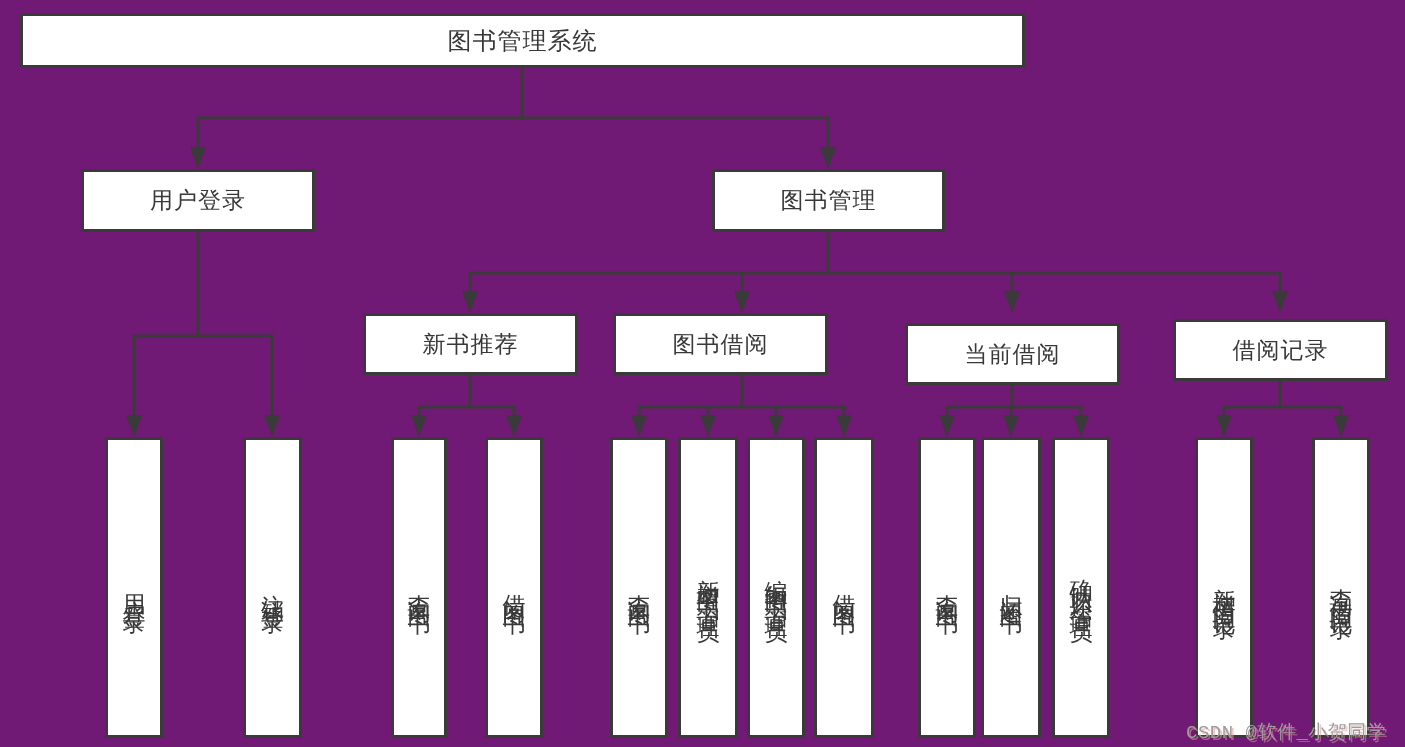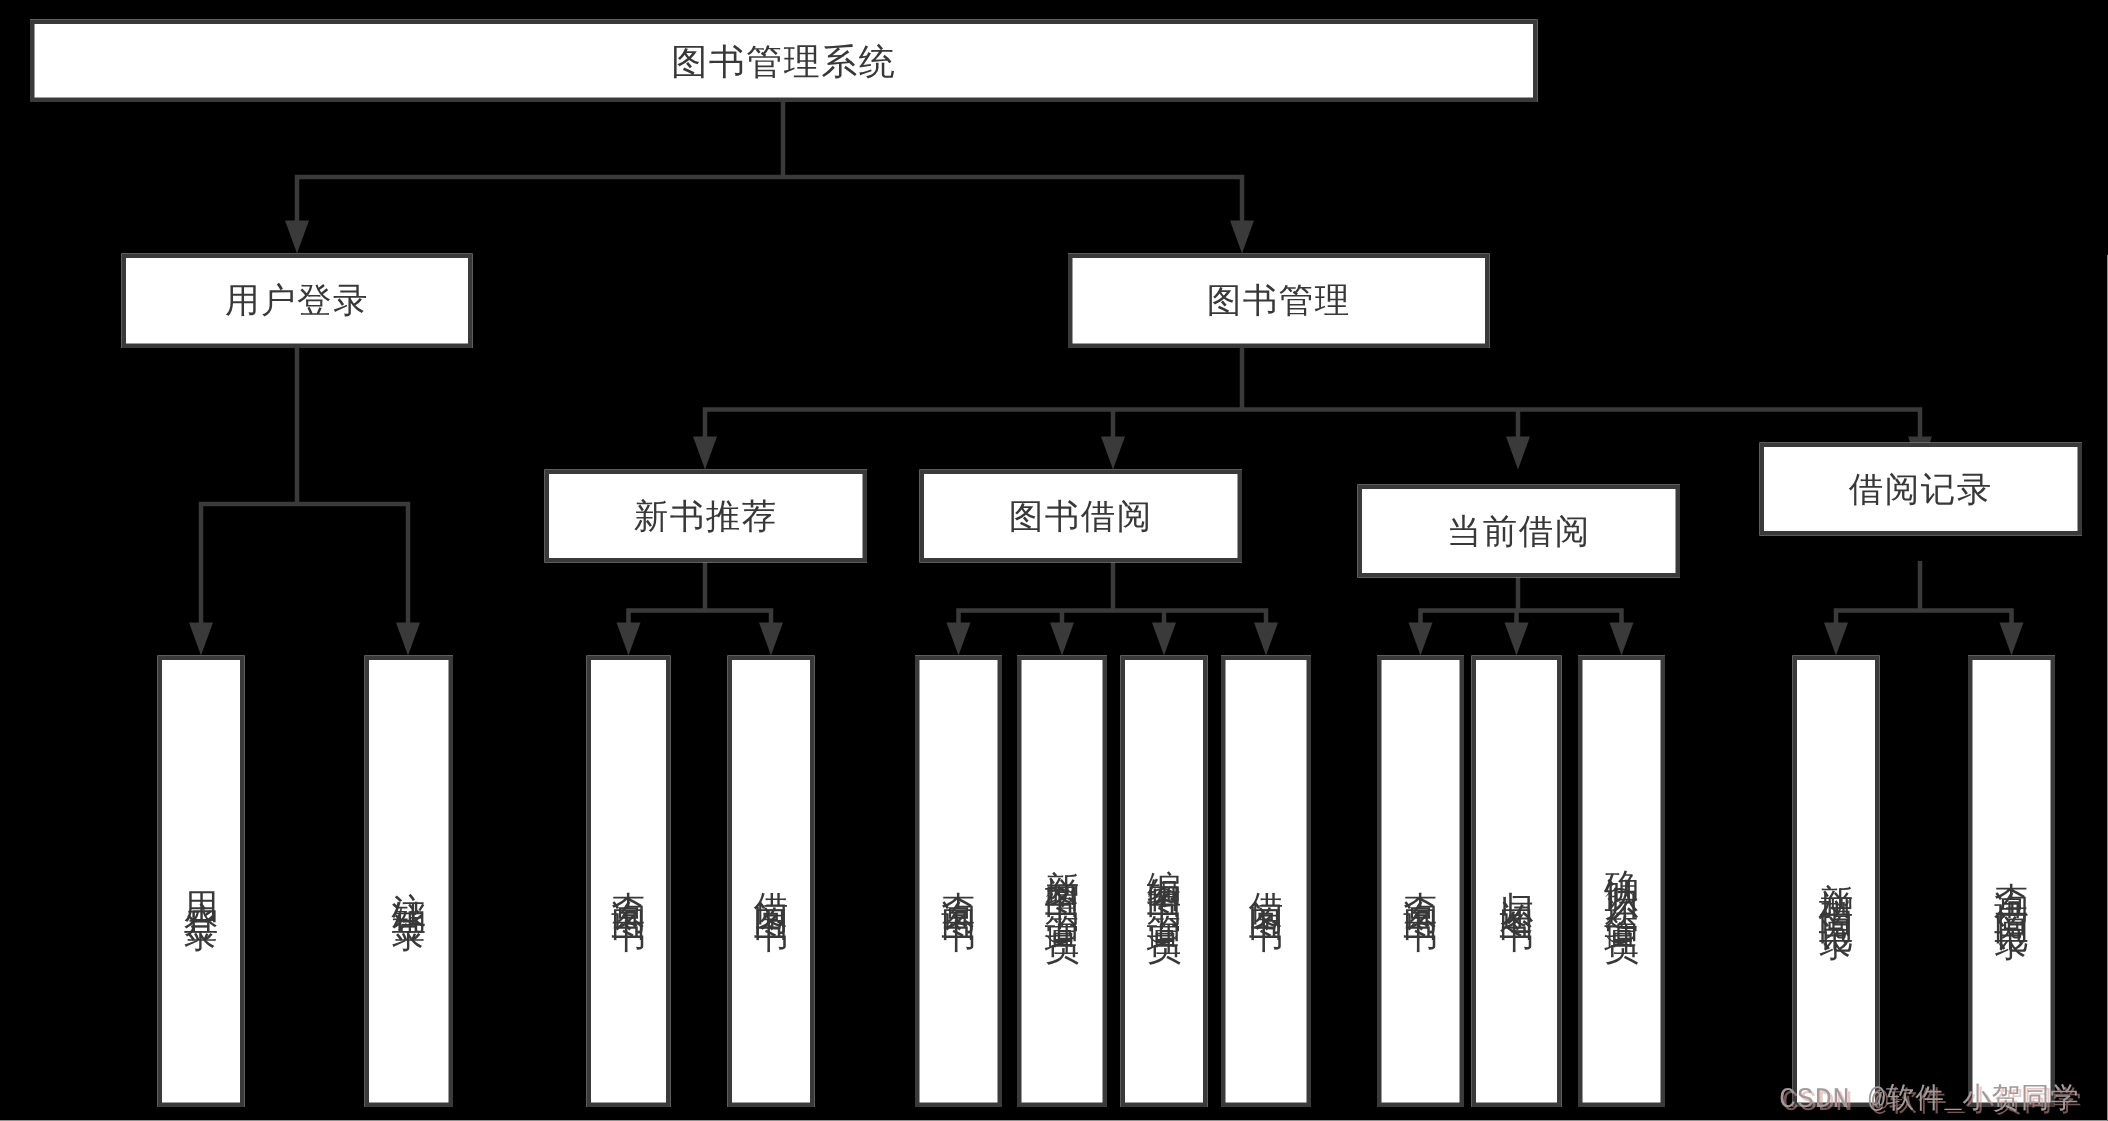--- a/index.html
+++ b/index.html
@@ -1,17 +1,17 @@
 <!DOCTYPE html>
 <html><head>
 <meta charset="utf-8">
 <style>
   html,body{margin:0;padding:0;background:#ffffff;}
   #stage{
-    position:relative; width:1405px; height:747px; background:#000000;
+    position:relative; width:1405px; height:747px; background:#701a75;
     font-family:"Liberation Sans", sans-serif; overflow:hidden;
   }
   #wires{position:absolute;left:0;top:0;z-index:1;}
   .hbox{
     position:absolute; box-sizing:border-box; background:#ffffff;
     border:3px solid #3a3a3a; color:#383838;
     display:flex; align-items:center; justify-content:center;
     font-size:23px; letter-spacing:1px; z-index:2;
   }
   .hbox.root{font-size:24px;}
@@ -85,34 +85,34 @@
     </g>
   </svg>
 
   <div class="hbox root" style="left:20px;top:13px;width:1005px;height:55px;">
     <span>图书管理系统</span>
   </div>
 
   <div class="hbox" style="left:81px;top:169px;width:234px;height:63px;">
     <span>用户登录</span>
   </div>
-  <div class="hbox" style="left:712px;top:169px;width:281px;height:63px;">
+  <div class="hbox" style="left:712px;top:169px;width:233px;height:63px;">
     <span>图书管理</span>
   </div>
 
   <div class="hbox" style="left:363px;top:313px;width:215px;height:62px;">
     <span>新书推荐</span>
   </div>
   <div class="hbox" style="left:613px;top:313px;width:215px;height:62px;">
     <span>图书借阅</span>
   </div>
   <div class="hbox" style="left:905px;top:323px;width:215px;height:62px;">
     <span>当前借阅</span>
   </div>
-  <div class="hbox" style="left:1173px;top:295px;width:215px;height:62px;">
+  <div class="hbox" style="left:1173px;top:319px;width:215px;height:62px;">
     <span>借阅记录</span>
   </div>
 
   <div class="vbox" style="left:105px;top:437px;width:58px;height:301px;">
     <span class="vtext">用户登录</span>
   </div>
   <div class="vbox" style="left:243px;top:437px;width:59px;height:301px;">
     <span class="vtext">注销登录</span>
   </div>
 

